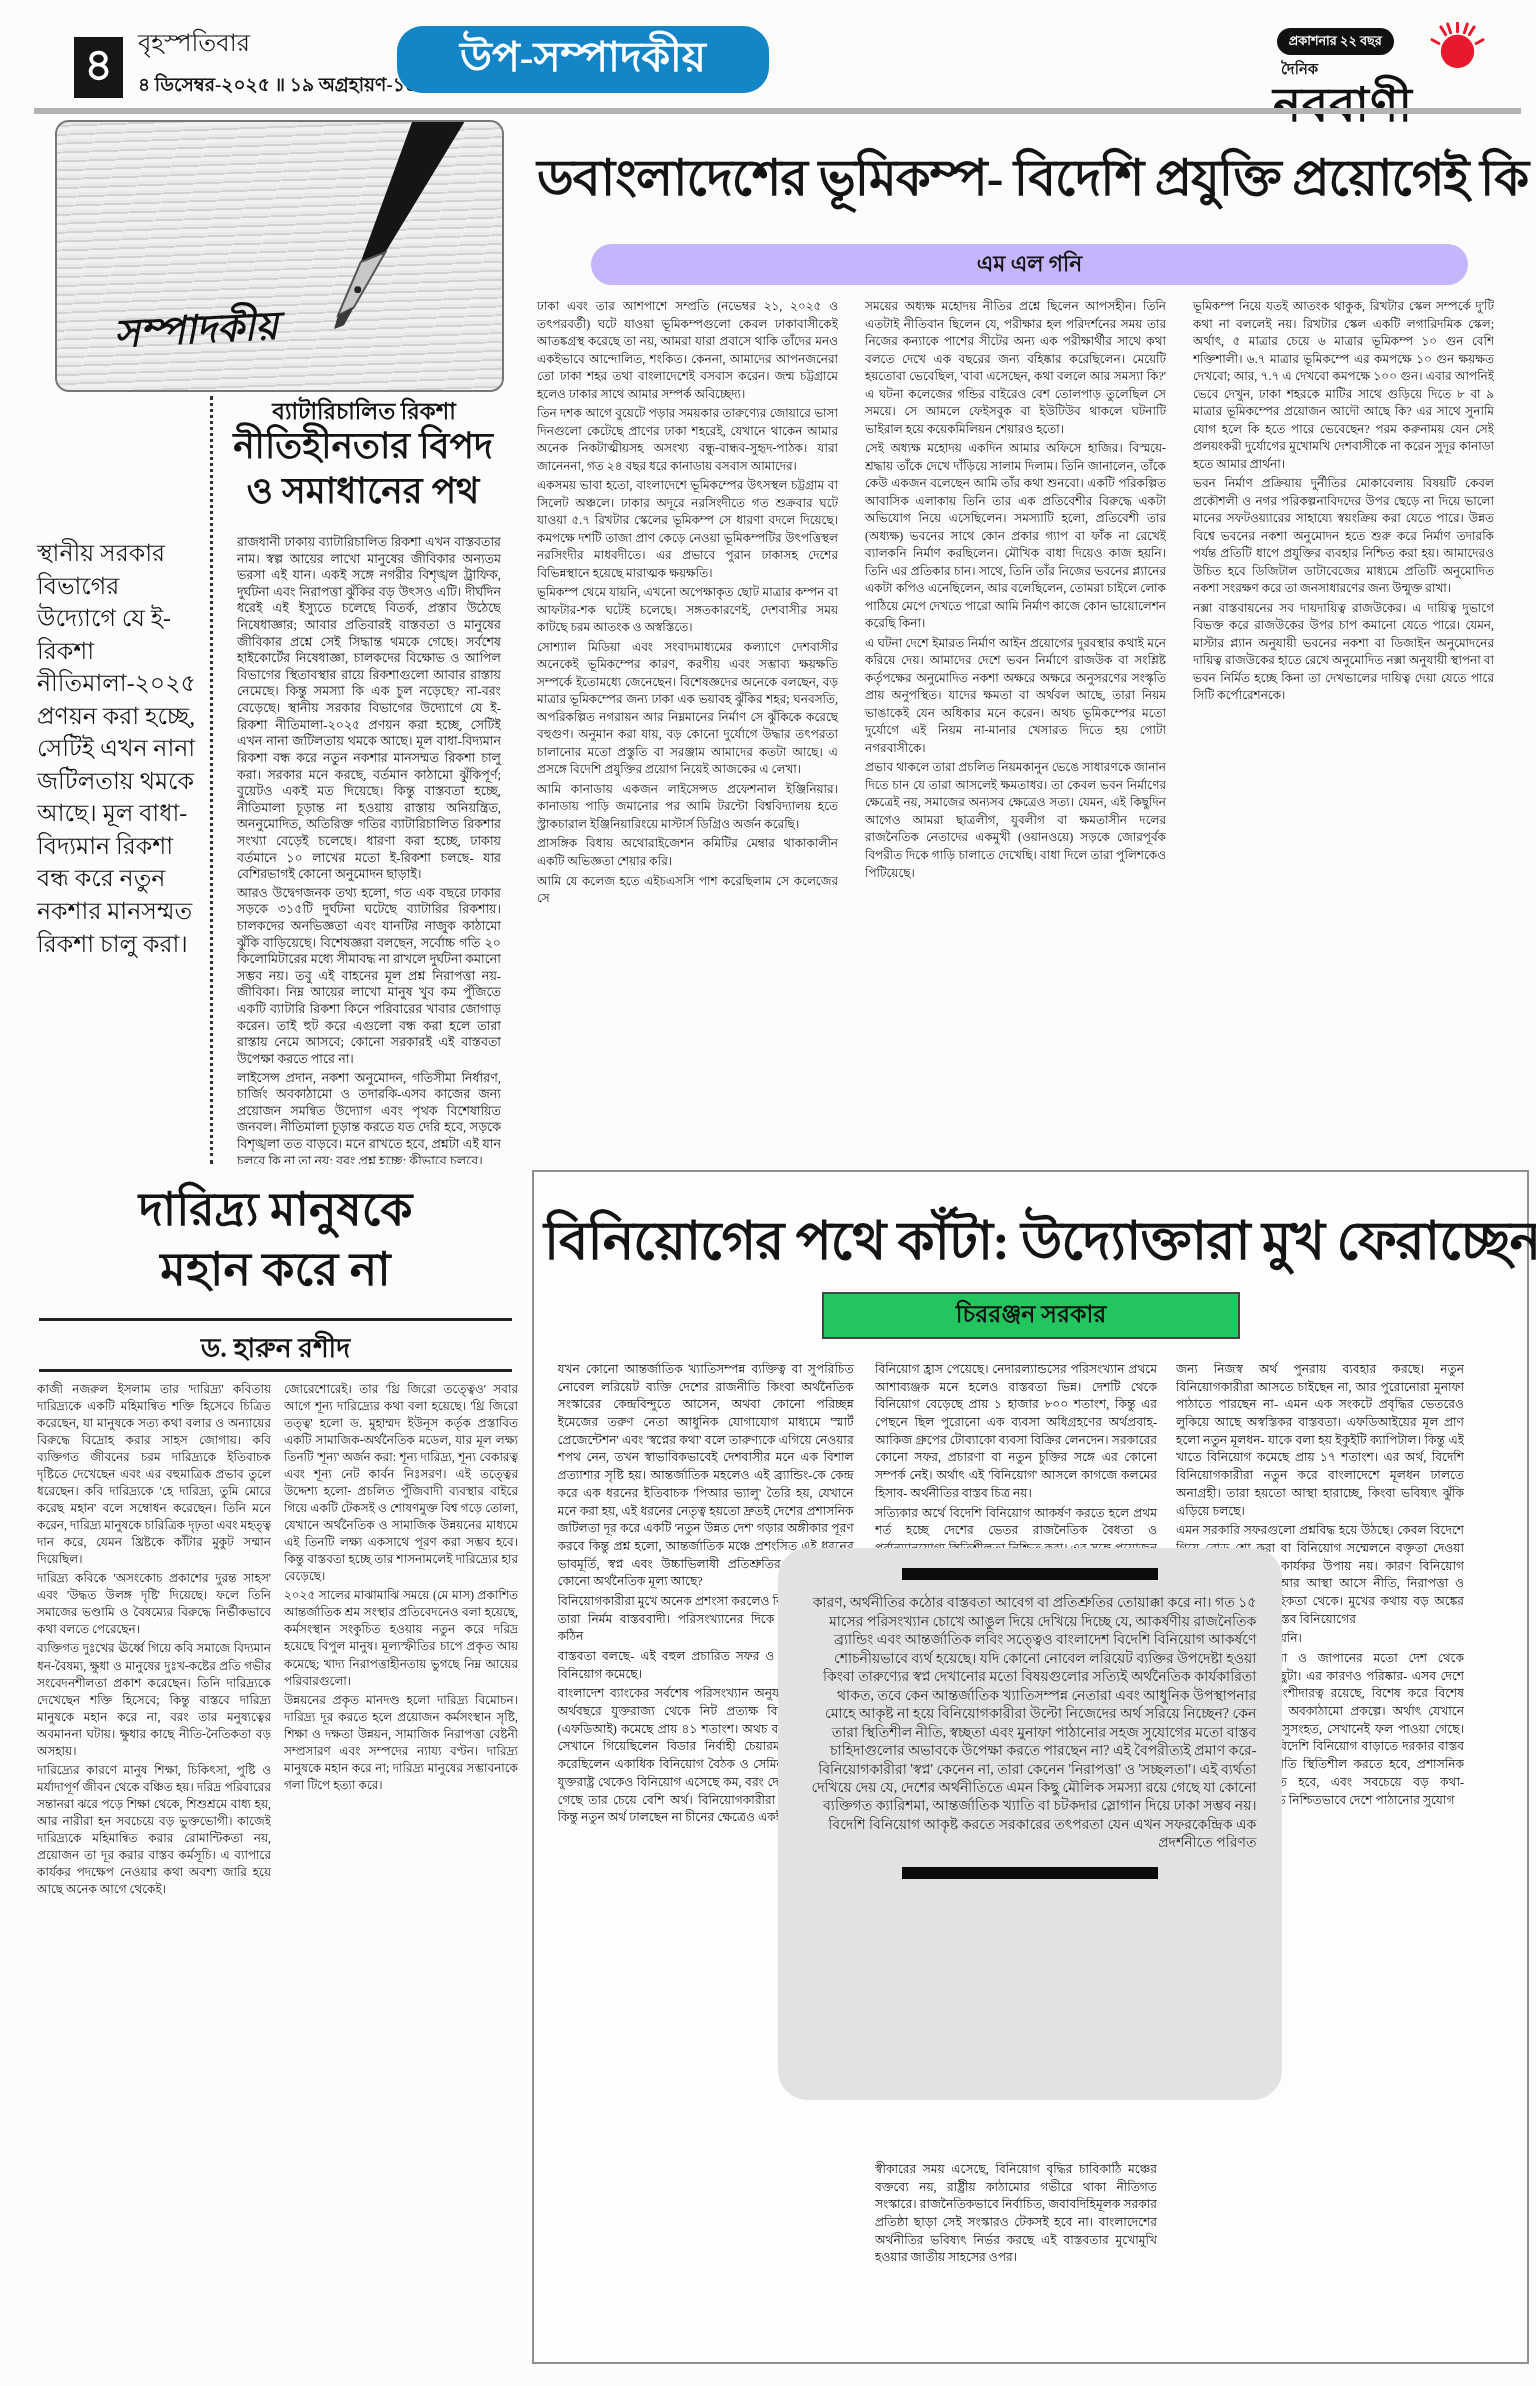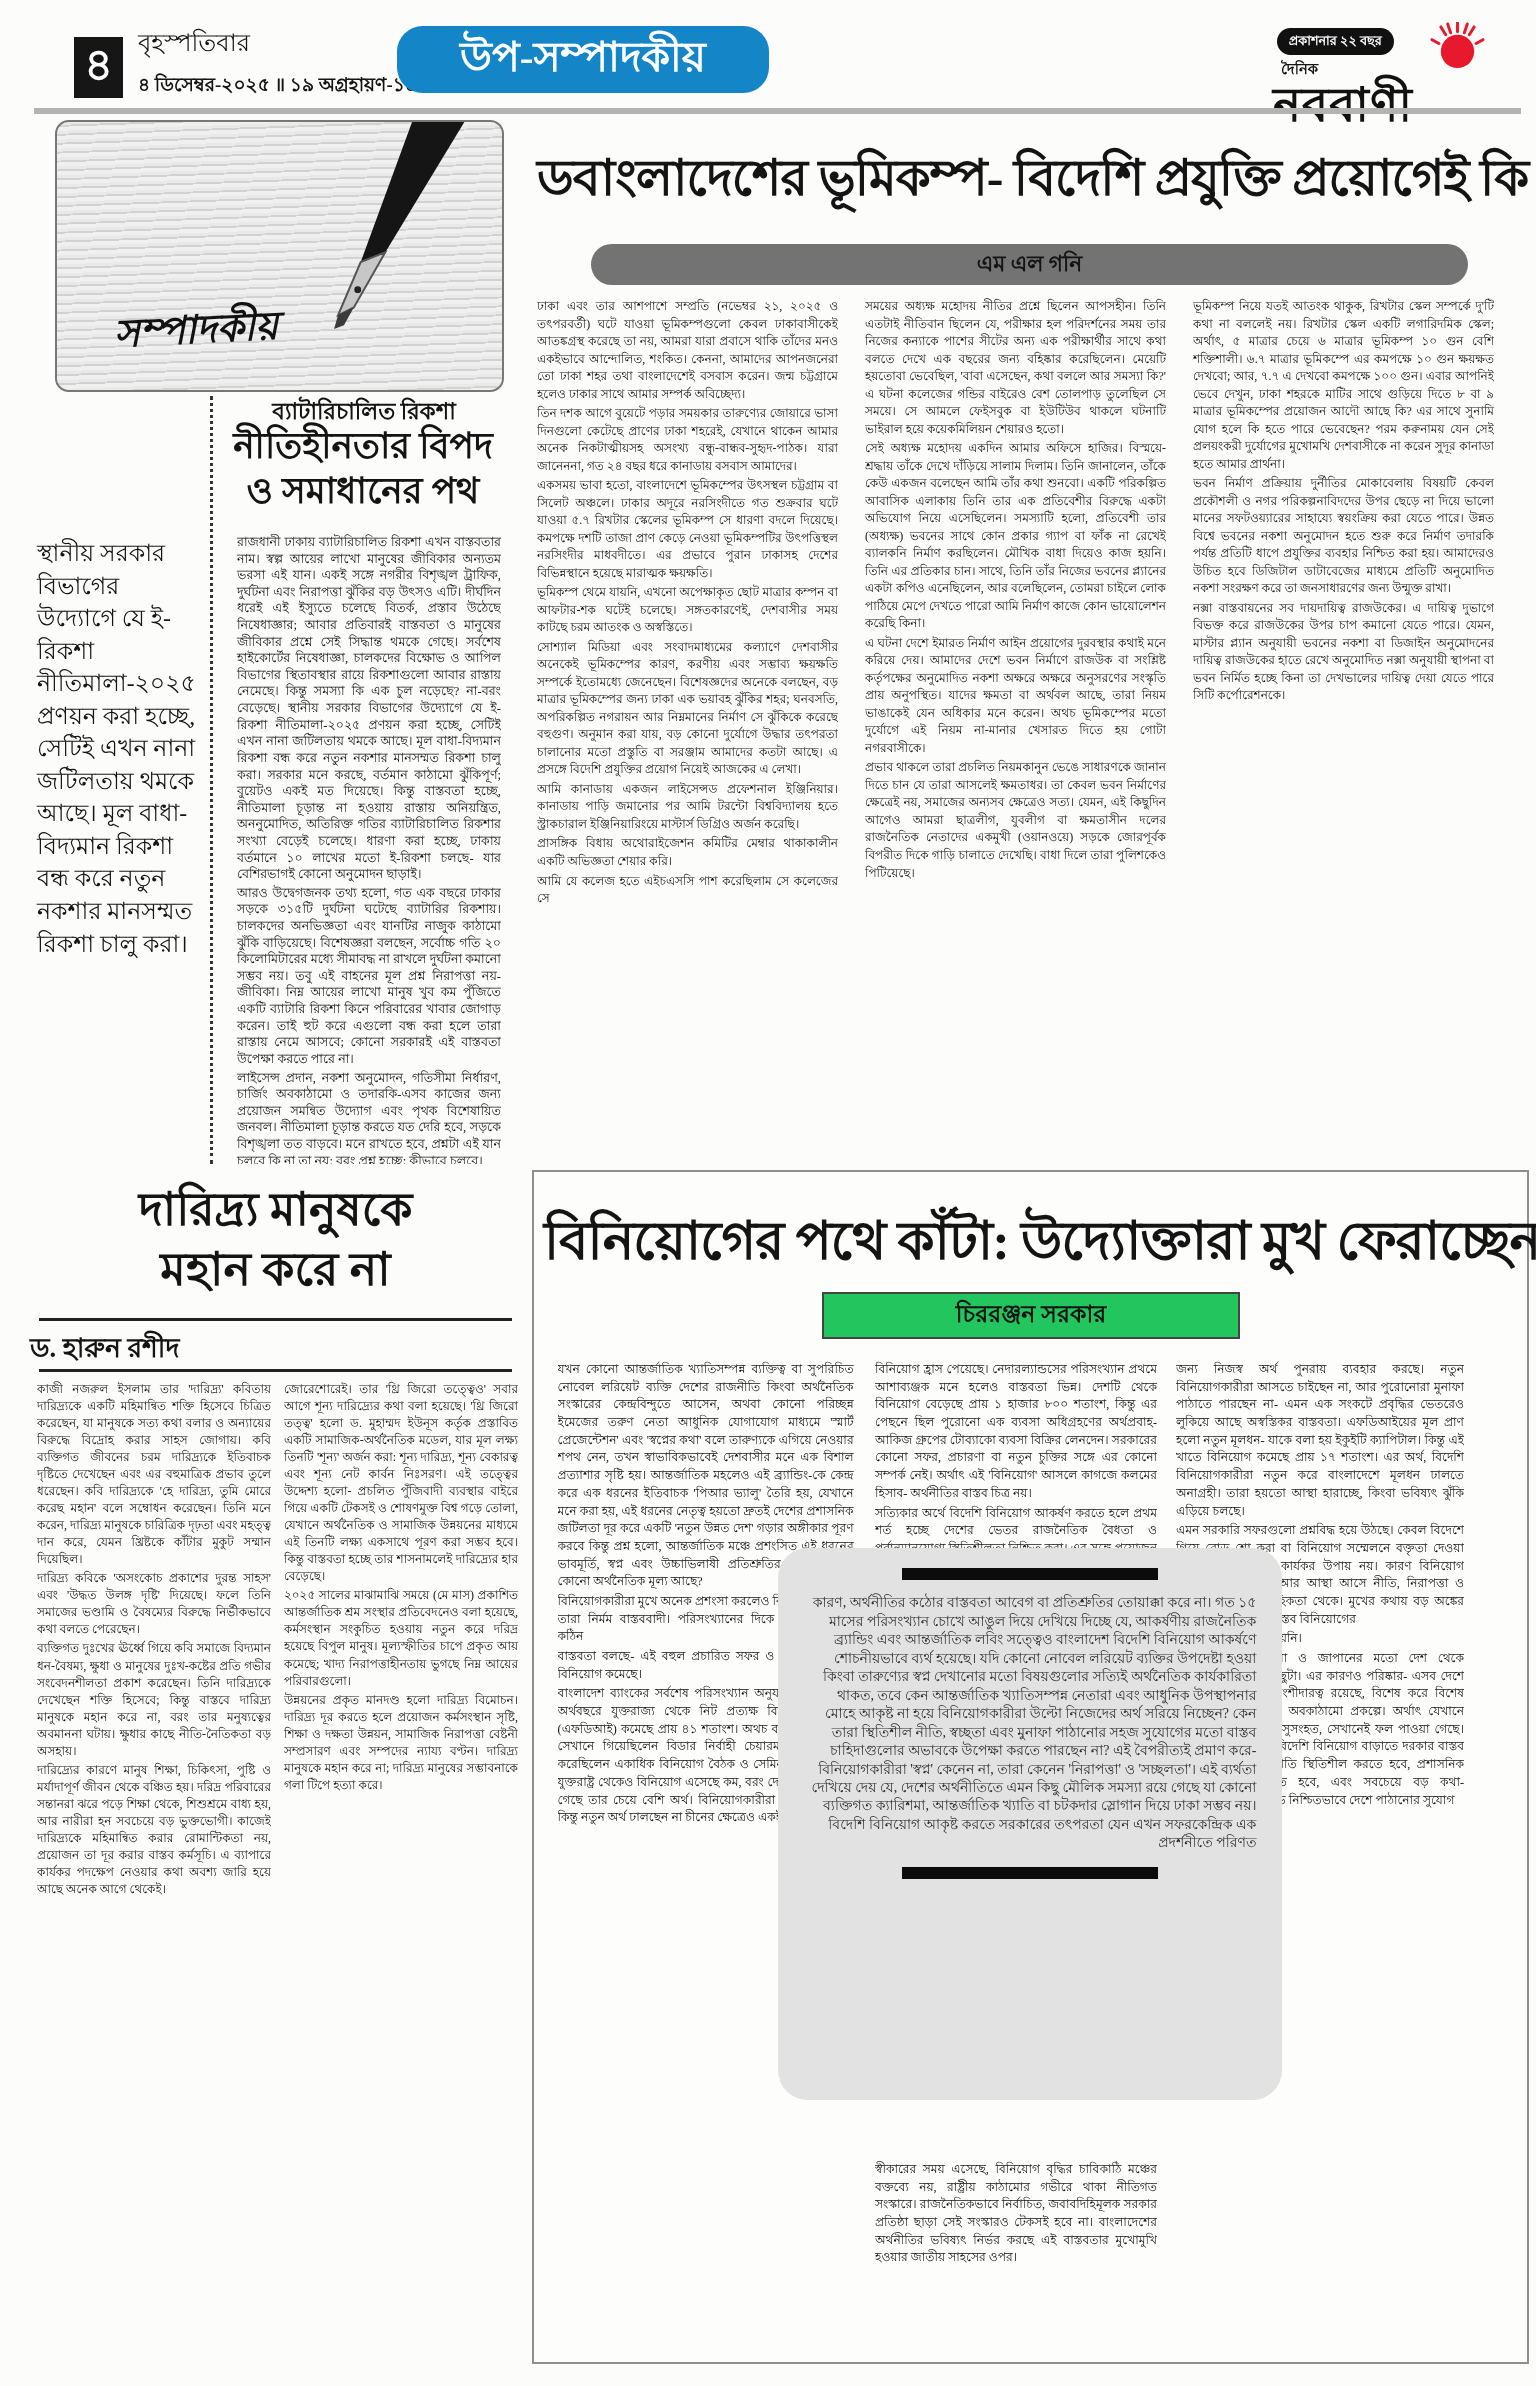--- a/index.html
+++ b/index.html
@@ -32,32 +32,32 @@
             font-size:36px;line-height:1.25;font-weight:800;}
   #ed-quote{position:absolute;left:37px;top:537px;width:165px;text-align:left;
             font-size:23.6px;line-height:1.38;font-weight:500;}
   #ed-dotted{position:absolute;left:210px;top:396px;height:768px;border-left:3px dotted #333;}
   #ed-body{position:absolute;left:225px;top:534px;width:276px;height:630px;overflow:hidden;
             font-size:12.6px;line-height:1.32;text-align:justify;}
   #ed-body p{margin:0 0 2px 12px;}
   
   #lead-headline{position:absolute;left:537px;top:140px;width:956px;font-size:50px;font-weight:800;
             letter-spacing:-1px;white-space:nowrap;}
-  #lead-byline{position:absolute;left:591px;top:244px;width:877px;height:41px;background:#737373;
+  #lead-byline{position:absolute;left:591px;top:244px;width:877px;height:41px;background:#c4b5fd;
             border-radius:20.7px;display:flex;align-items:center;justify-content:center;
             font-size:21.7px;font-weight:700;}
   .lead-col{position:absolute;top:298px;width:301px;height:869px;overflow:hidden;
             font-size:12px;line-height:1.46;text-align:justify;}
   .lead-col p{margin:0 0 2px 0;}
   #lead-c1{left:537px;} #lead-c2{left:865px;} #lead-c3{left:1193px;}
   
   #pov-headline{position:absolute;left:39px;top:1180px;width:473px;text-align:center;
             font-size:46px;line-height:1.3;font-weight:900;}
   #pov-rule1{position:absolute;left:39px;top:1318px;width:473px;height:3px;background:#222;}
-  #pov-byline{position:absolute;left:30px;top:1328px;width:473px;text-align:left;font-size:26.6px;font-weight:800;}
+  #pov-byline{position:absolute;left:39px;top:1328px;width:473px;text-align:center;font-size:26.6px;font-weight:800;}
   #pov-rule2{position:absolute;left:39px;top:1369px;width:473px;height:3px;background:#222;}
   .pov-col{position:absolute;top:1381px;width:234px;height:975px;overflow:hidden;
             font-size:12px;line-height:1.42;text-align:justify;}
   .pov-col p{margin:0 0 2px 0;}
   #pov-c1{left:37px;} #pov-c2{left:284px;}
   
   #inv-box{position:absolute;left:532px;top:1170px;width:993px;height:1190px;border:2px solid #8f8f8f;background:#fdfdfb;}
   #inv-headline{position:absolute;left:9.9px;top:27.6px;width:969px;text-align:center;
             font-size:53px;font-weight:900;letter-spacing:-1px;white-space:nowrap;}
   #inv-byline{position:absolute;left:288px;top:120px;width:414px;height:43px;border:2px solid #444;

